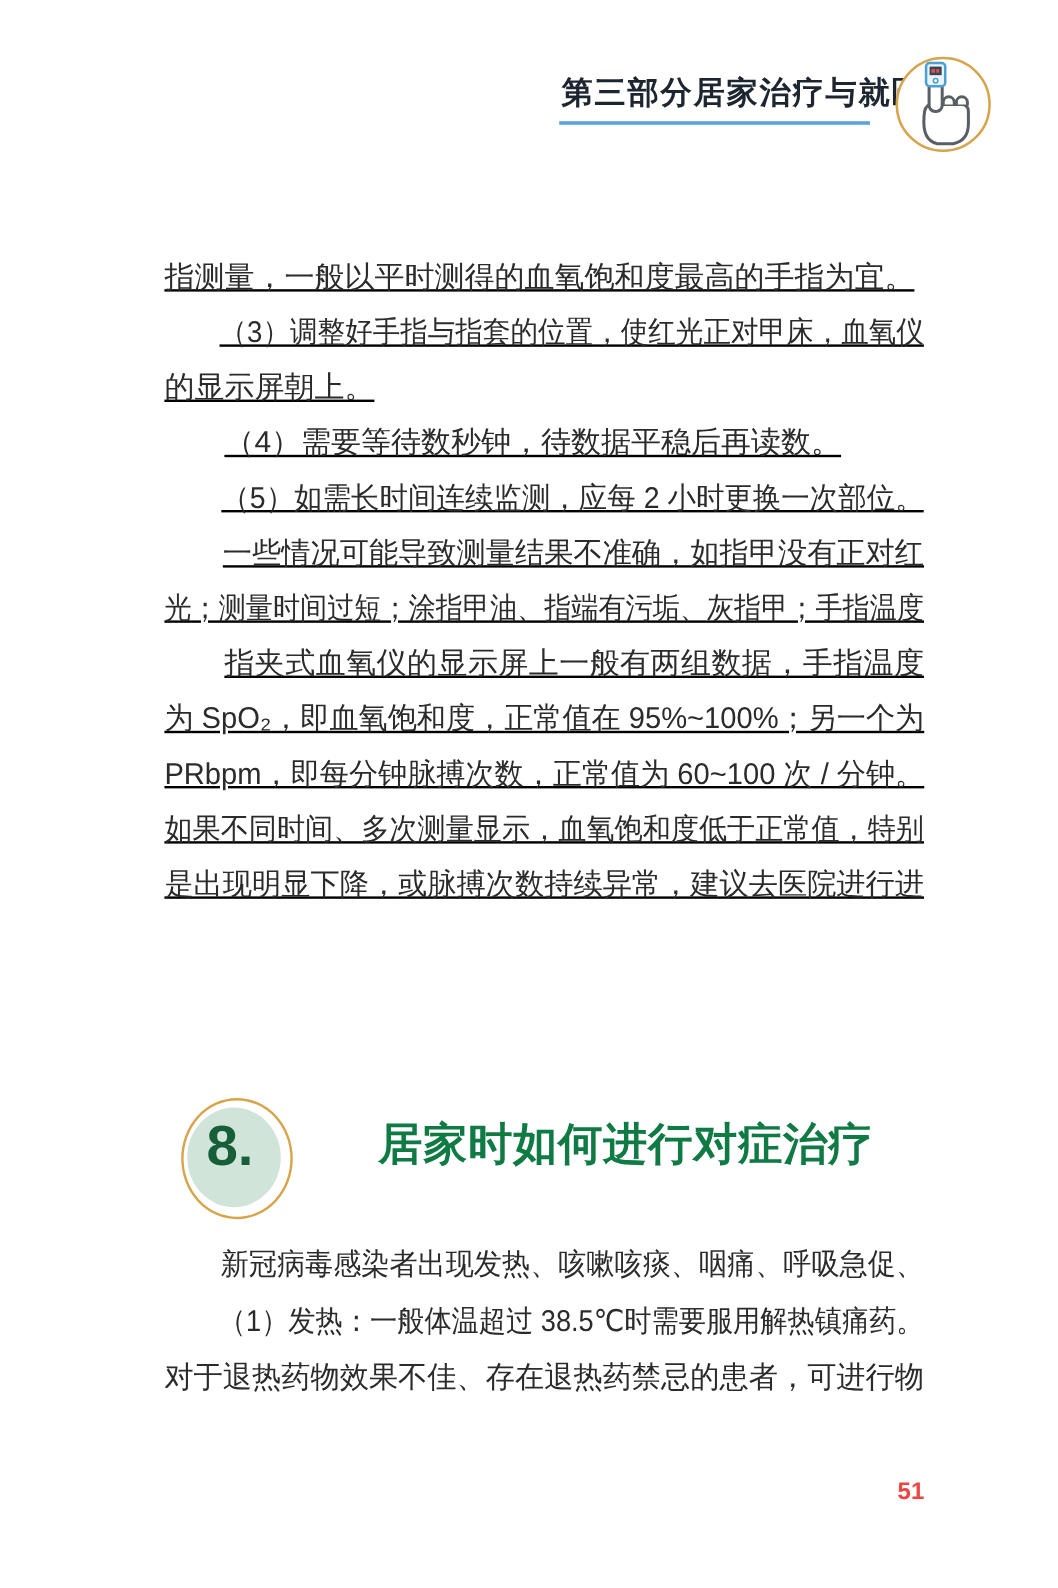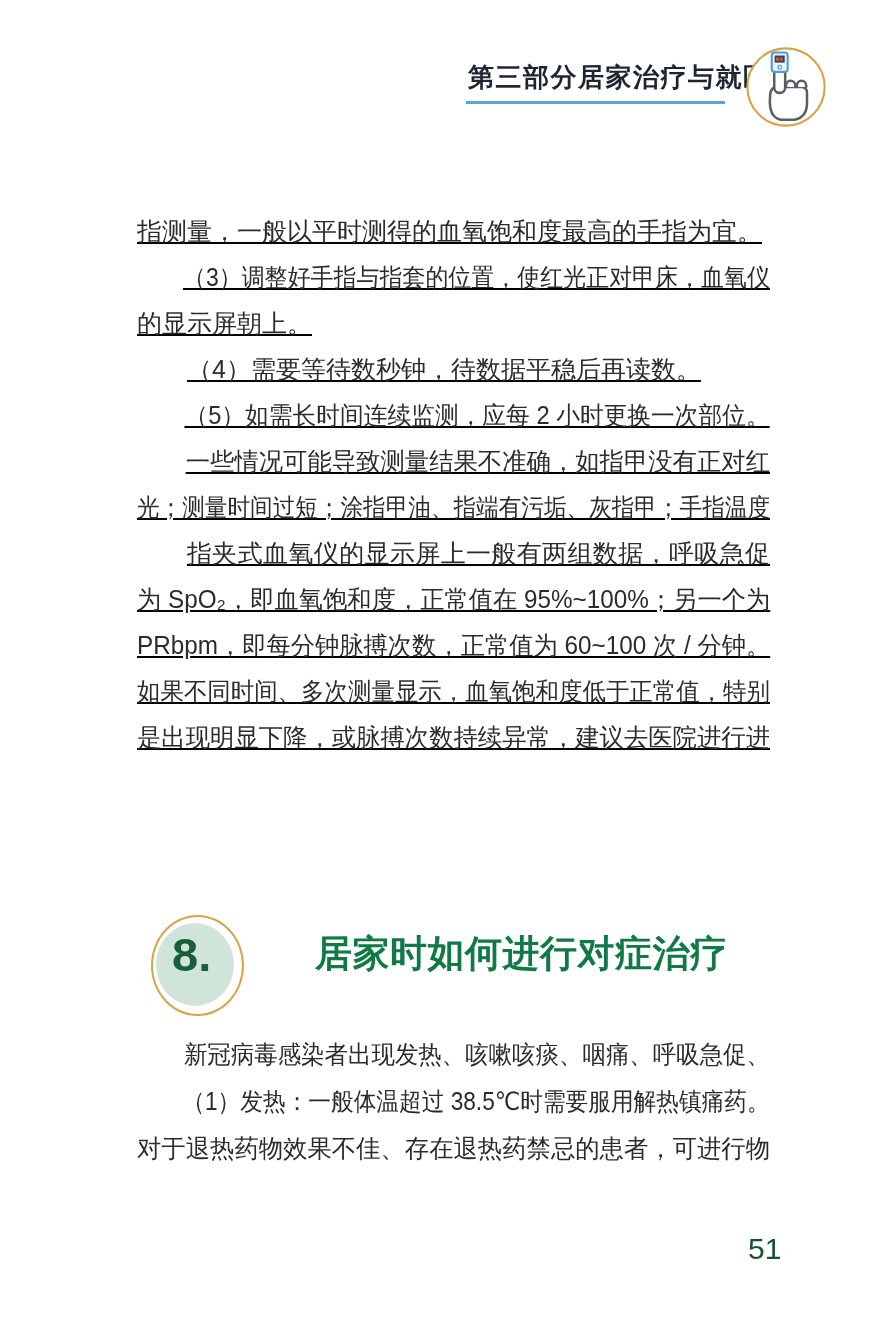--- a/index.html
+++ b/index.html
@@ -26,21 +26,21 @@
   .sec-ring{position:absolute;left:151px;top:915px;width:89px;height:97px;
             border:2px solid #d7a44a;border-radius:50%;background:transparent;}
   .sec-circle{position:absolute;left:156px;top:923px;width:78px;height:83px;
               background:#d0e4da;border-radius:50%;}
   .sec-num{position:absolute;left:172px;top:927px;width:60px;font-size:47px;line-height:56px;
            font-weight:bold;color:#175f39;}
   .sec-title{position:absolute;left:267px;top:934px;font-size:37px;line-height:40px;
              font-weight:bold;color:#0f7a44;letter-spacing:0.5px;white-space:nowrap;margin-left:48px;}
 
   
-  .pagenum{position:absolute;left:748px;top:1232px;font-size:30px;font-weight:normal;color:#14532d;}
+  .pagenum{position:absolute;left:748px;top:1232px;font-size:20px;font-weight:bold;color:#ef4444;}
 </style>
 </head>
 <body>
 
 <div class="page">
 
   <div class="hdr-text">
     <span class="part-label">第三部分</span><span>居家治疗与就医</span>
   </div>
   <div class="hdr-underline"></div>
@@ -65,21 +65,21 @@
   </div>
 
   <div class="body-block b1">
     <div class="tline" style="white-space: nowrap;">指测量，一般以平时测得的血氧饱和度最高的手指为宜。</div>
     <div class="tline ind j" style="white-space: nowrap; transform-origin: 0px 50%; transform: scaleX(0.918723);">（3）调整好手指与指套的位置，使红光正对甲床，血氧仪</div>
     <div class="tline" style="white-space: nowrap;">的显示屏朝上。</div>
     <div class="tline ind" style="white-space: nowrap;">（4）需要等待数秒钟，待数据平稳后再读数。</div>
     <div class="tline ind" style="white-space: nowrap; transform-origin: 0px 50%; transform: scaleX(0.949025);">（5）如需长时间连续监测，应每 2 小时更换一次部位。</div>
     <div class="tline ind j" style="white-space: nowrap; transform-origin: 0px 50%; transform: scaleX(0.973846);">一些情况可能导致测量结果不准确，如指甲没有正对红</div>
     <div class="tline j" style="white-space: nowrap; transform-origin: 0px 50%; transform: scaleX(0.904286);">光；测量时间过短；涂指甲油、指端有污垢、灰指甲；手指温度</div>
-    <div class="tline ind j" style="white-space: normal;">指夹式血氧仪的显示屏上一般有两组数据，呼吸急促</div>
+    <div class="tline ind j" style="white-space: normal;">指夹式血氧仪的显示屏上一般有两组数据，手指温度</div>
     <div class="tline j" style="white-space: nowrap; transform-origin: 0px 50%; transform: scaleX(0.970859);">为 SpO₂，即血氧饱和度，正常值在 95%~100%；另一个为</div>
     <div class="tline j" style="white-space: nowrap; transform-origin: 0px 50%; transform: scaleX(0.970859);">PRbpm，即每分钟脉搏次数，正常值为 60~100 次 / 分钟。</div>
     <div class="tline j" style="white-space: nowrap; transform-origin: 0px 50%; transform: scaleX(0.937778);">如果不同时间、多次测量显示，血氧饱和度低于正常值，特别</div>
     <div class="tline j" style="white-space: nowrap; transform-origin: 0px 50%; transform: scaleX(0.973846);">是出现明显下降，或脉搏次数持续异常，建议去医院进行进</div>
   </div>
 
   <div class="sec-circle"></div>
   <div class="sec-ring"></div>
   <div class="sec-num">8.</div>
   <div class="sec-title">居家时如何进行对症治疗</div>

